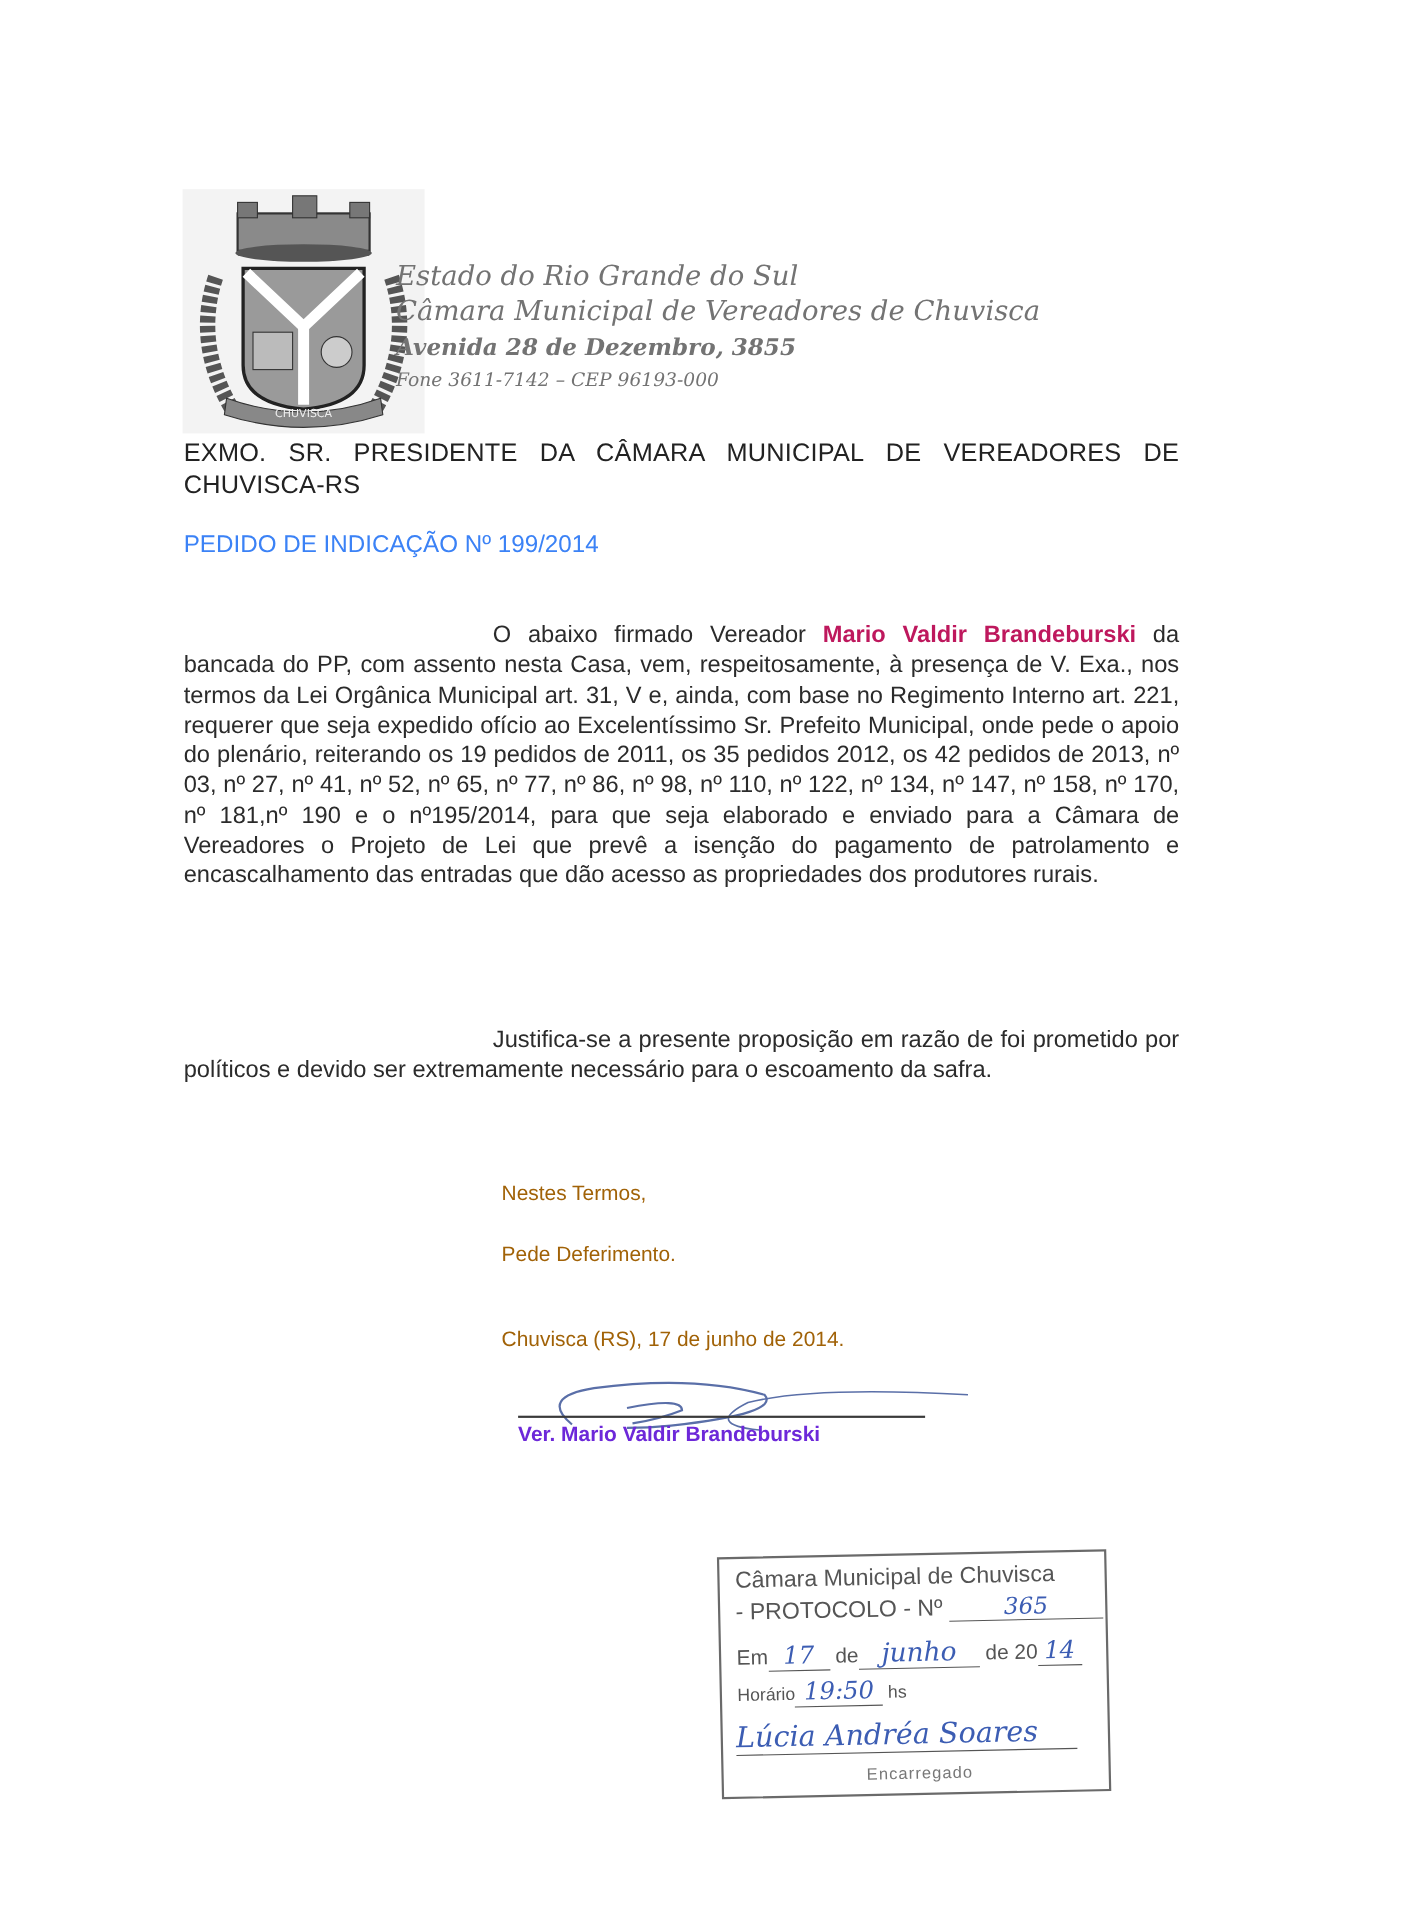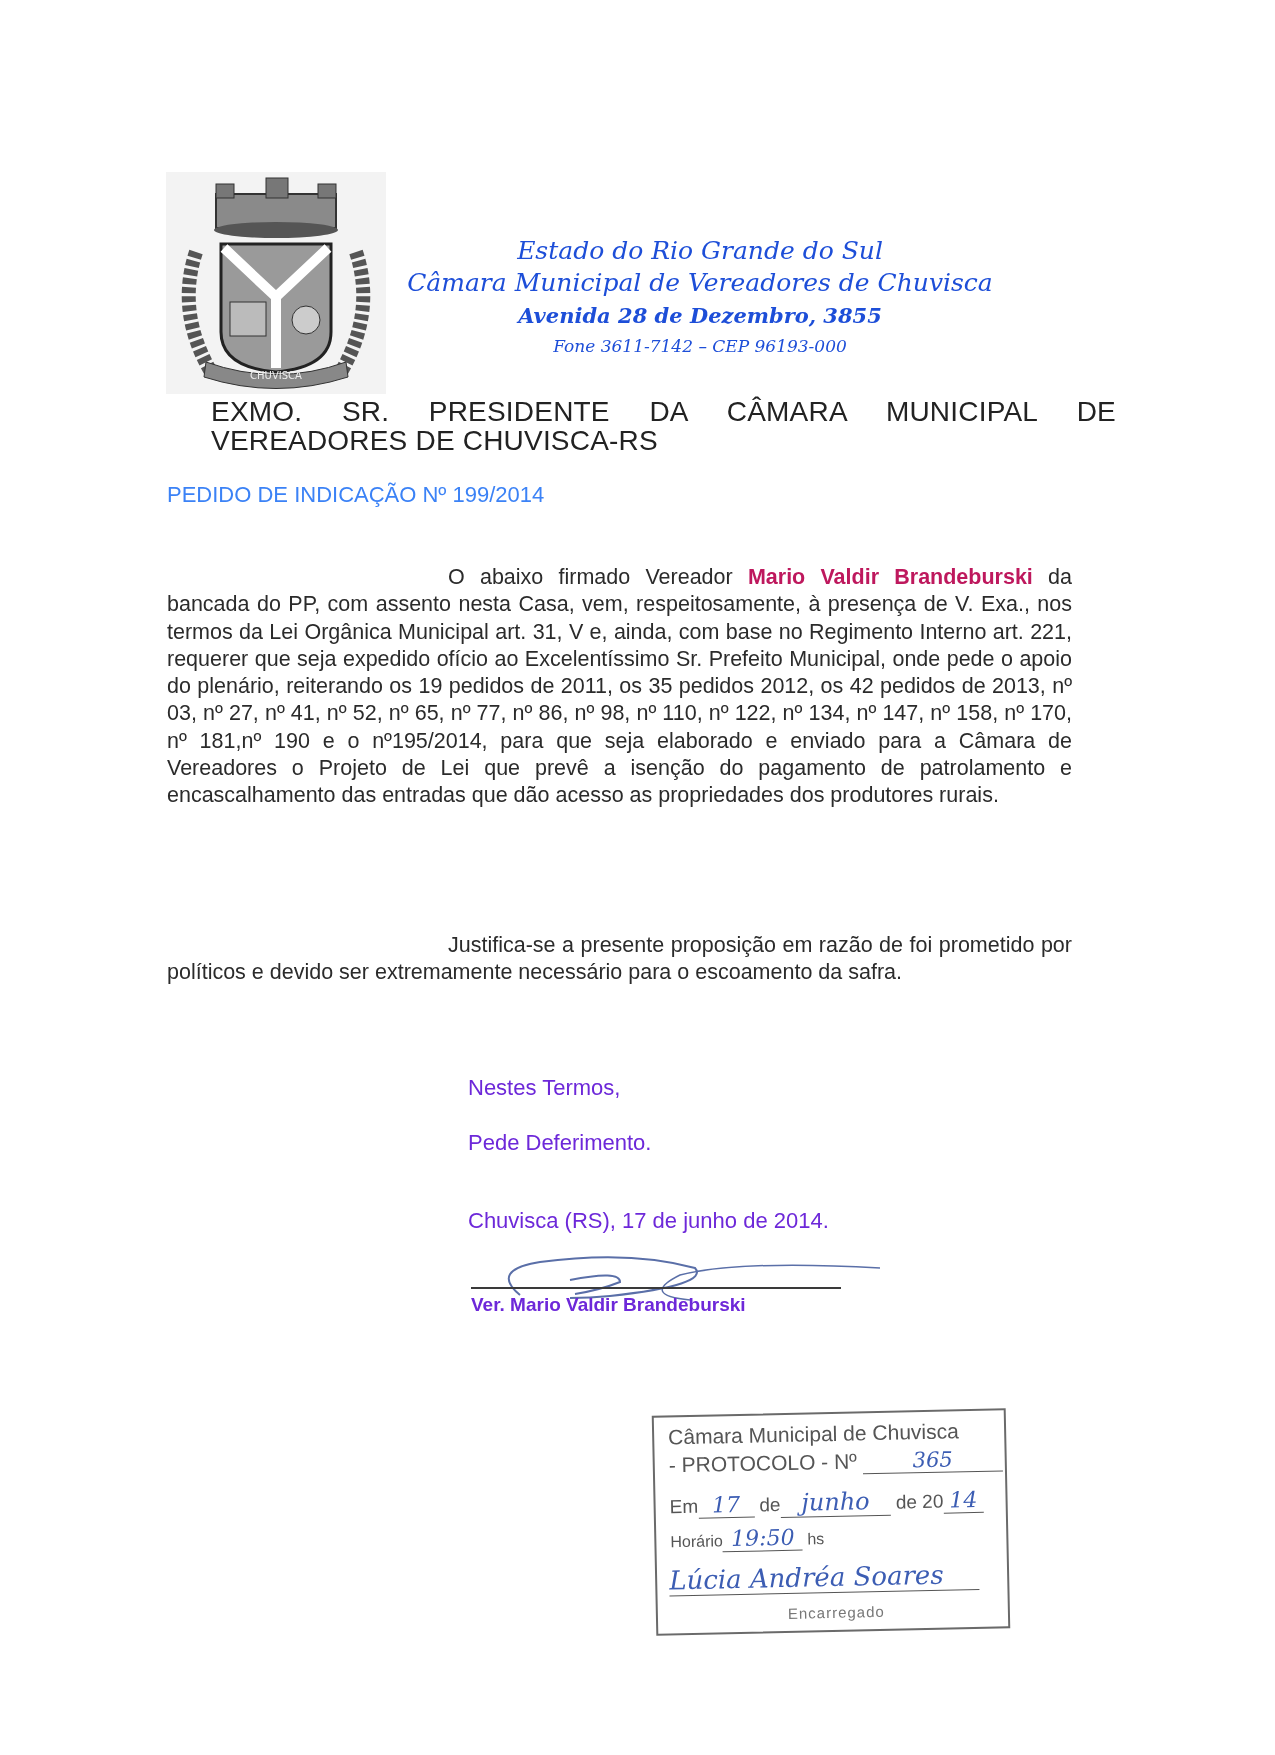--- a/index.html
+++ b/index.html
@@ -1,37 +1,37 @@
 <!DOCTYPE html>
 <html><head>
 <meta charset="utf-8">
 <style>
   html, body { margin: 0; padding: 0; background: #ffffff; }
   body { width: 1275px; height: 1755px; position: relative; overflow: hidden;
          font-family: "Liberation Sans", sans-serif; color: #2b2b2b; }
   .abs { position: absolute; }
   
   .crest { left: 166px; top: 172px; width: 220px; height: 222px; background: #f3f3f3; }
-  .lh { position: absolute; left: 360px; width: 680px; text-align: center;
-        font-family: "DejaVu Serif", serif; font-style: italic; color: #1d4ed8; white-space: nowrap; }
+  .lh { position: absolute; left: 360px; width: 680px; 
+        font-family: "DejaVu Serif", serif; font-style: italic; color: #737373; white-space: nowrap; }
   .lh1 { top: 236px; font-size: 25px; }
   .lh2 { top: 268px; font-size: 25px; }
   .lh3 { top: 303px; font-size: 21px; font-weight: bold; }
   .lh4 { top: 336px; font-size: 17px; }
   
-  .addr { left: 167px; top: 397px; width: 905px; font-size: 28px; line-height: 29px;
-          text-align: justify; text-align-last: left; color: #222; letter-spacing: 0.2px; margin-left: 44px; }
+  .addr { left: 167px; top: 397px; width: 905px; font-size: 23px; line-height: 29px;
+          text-align: justify; text-align-last: left; color: #222; letter-spacing: 0.2px; }
   .subject { left: 167px; top: 482px; font-size: 22px; color: #3b82f6; }
   .para { left: 167px; width: 905px; font-size: 21.5px; line-height: 27.3px;
           text-align: justify; color: #2b2b2b; }
   .p1 { top: 564px; }
   .p2 { top: 932px; }
   .indent { display: inline-block; width: 281px; }
   .para b { color: #be185d; }
-  .closing { left: 468px; font-size: 22px; color: #6d28d9; }
+  .closing { left: 456px; font-size: 19px; color: #a16207; }
   .c1 { top: 1075px; }
   .c2 { top: 1130px; }
   .c3 { top: 1208px; }
   .sig-line { left: 471px; top: 1287px; width: 370px; height: 0; border-top: 2px solid #3a3a3a; }
   .sig-scribble { left: 480px; top: 1240px; width: 420px; height: 80px; }
   .sig-name { left: 471px; top: 1294px; font-size: 19px; font-weight: bold; color: #6d28d9; }
   
   .stamp { left: 654px; top: 1412px; width: 350px; height: 216px;
            border: 2px solid #6a6a6a; transform: rotate(-1.2deg); color: #555; }
   .st-row { position: absolute; left: 14px; white-space: nowrap; font-size: 19px; }

